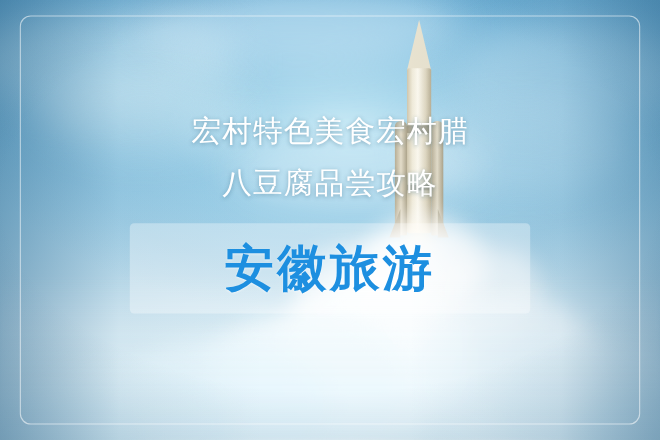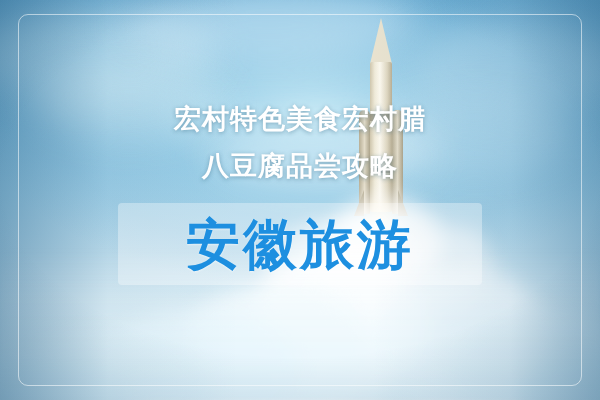--- a/index.html
+++ b/index.html
@@ -160,21 +160,21 @@
   
   .title {
     position: absolute;
     left: 50%;
     top: 96px;
     transform: translateX(-50%);
     width: 300px;
     text-align: center;
     font-size: 27px;
     line-height: 47px;
-    font-weight: 700;
+    font-weight: 400;
     color: #ffffff;
     letter-spacing: 1px;
     text-shadow: 0 1px 4px rgba(40,90,120,0.45);
     white-space: pre-line;
   }
   .subtitle-plate {
     position: absolute;
     left: 50%;
     top: 203px;
     transform: translateX(-50%);
@@ -185,21 +185,21 @@
   }
   .subtitle {
     position: absolute;
     left: 50%;
     top: 203px;
     transform: translateX(-50%);
     width: 364px;
     height: 82px;
     line-height: 82px;
     text-align: center;
-    font-size: 54px;
+    font-size: 45px;
     font-weight: 700;
     color: #1d8fe0;
     letter-spacing: 3px;
     text-shadow: 0 1px 2px rgba(255,255,255,0.55);
   }
 </style>
 </head>
 <body>
 
 <div id="stage">

